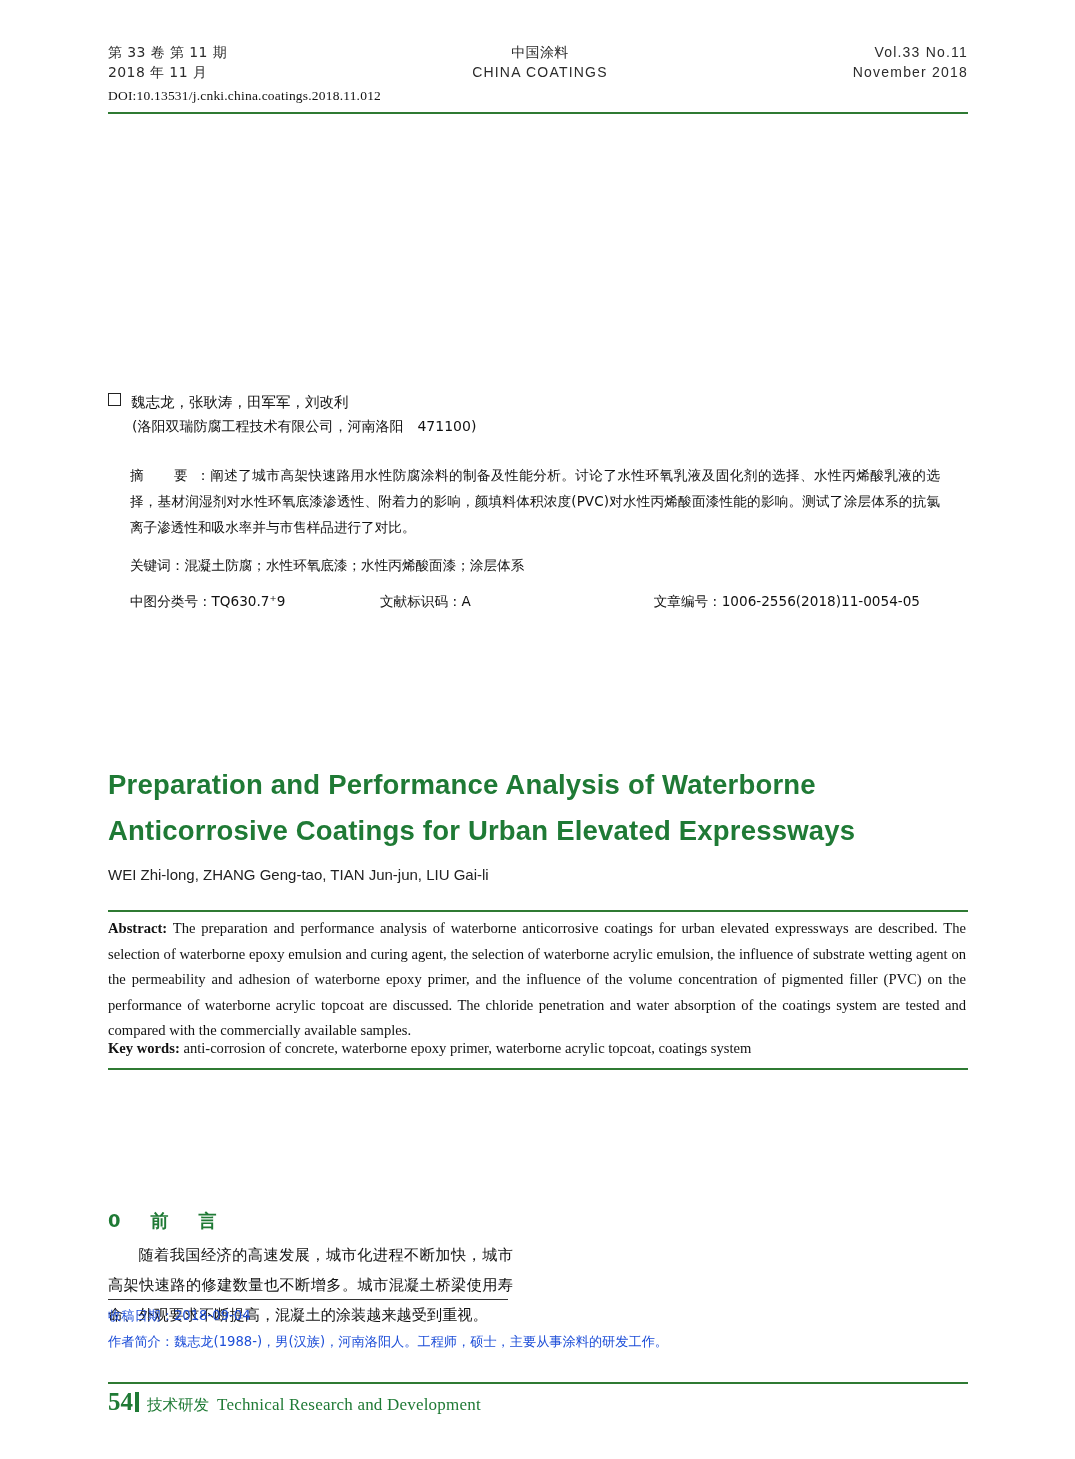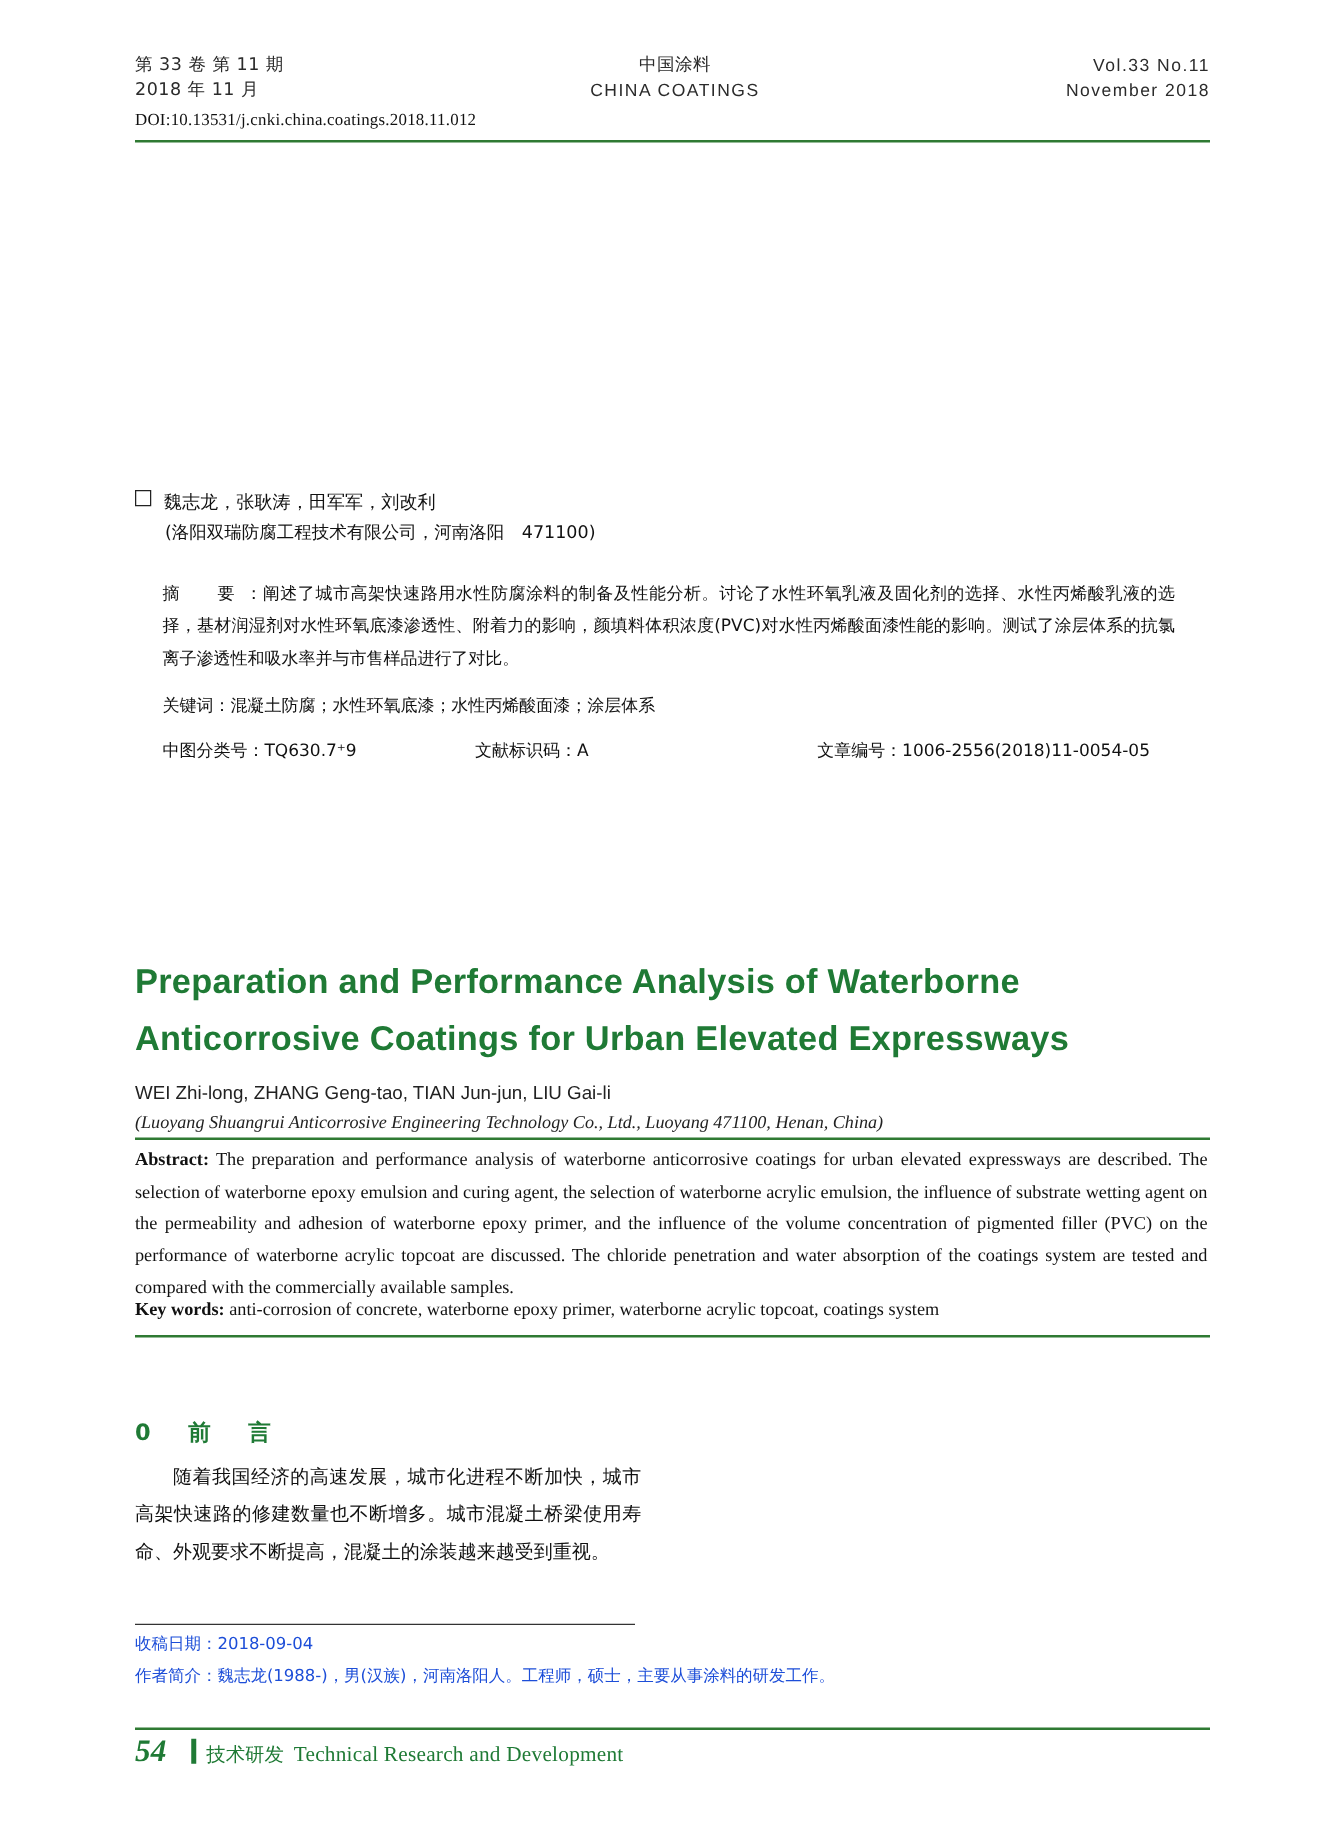--- a/index.html
+++ b/index.html
@@ -192,21 +192,21 @@
     top: 1068px;
     left: 0;
     width: 860px;
     height: 1.5px;
     background: #2f7a33;
   }
 
   
   .body-cols {
     position: absolute;
-    top: 1132px;
+    top: 1206px;
     left: 0;
     width: 860px;
     display: flex;
     gap: 72px;
   }
   .col-body {
     width: 405px;
     font-family: "DejaVu Sans", sans-serif;
     font-size: 15.2px;
     line-height: 30px;
@@ -256,25 +256,24 @@
   .footer {
     position: absolute;
     top: 1388px;
     left: 0;
     width: 860px;
     display: flex;
     align-items: baseline;
   }
   .pg-num {
     font-family: "Liberation Serif", serif;
-    font-style: italic;
     font-weight: bold;
     font-size: 25px;
     color: #1f7a35;
-    margin-right: 20px;
+    margin-right: 2px;
   }
   .pg-bar {
     display: inline-block;
     width: 4px;
     height: 20px;
     background: #1f7a35;
     margin-right: 8px;
     position: relative;
     top: 2px;
   }
@@ -331,21 +330,20 @@
         <div class="c2">文献标识码：A</div>
         <div class="c3">文章编号：1006-2556(2018)11-0054-05</div>
       </div>
     </div>
 
     <div class="en-title">
       <div>Preparation and Performance Analysis of  Waterborne</div>
       <div>Anticorrosive Coatings for Urban Elevated Expressways</div>
     </div>
     <div class="en-authors">WEI Zhi-long, ZHANG Geng-tao, TIAN Jun-jun, LIU Gai-li</div>
-    <div class="en-affil">(Luoyang Shuangrui Anticorrosive Engineering Technology Co., Ltd., Luoyang 471100, Henan, China)</div>
     <div class="rule-en"></div>
 
     <div class="en-abs">
       <b>Abstract:</b><span> The preparation and performance analysis of waterborne anticorrosive coatings for urban elevated expressways are described. The selection of waterborne epoxy emulsion and curing agent, the selection of waterborne acrylic emulsion, the influence of substrate wetting agent on the permeability and adhesion of waterborne epoxy primer, and the influence of the volume concentration of pigmented filler (PVC) on the performance of waterborne acrylic topcoat are discussed. The chloride penetration and water absorption of the coatings system are tested and compared with the commercially available samples.</span>
     </div>
     <div class="en-kw">
       <b>Key words:</b><span> anti-corrosion of concrete, waterborne epoxy primer, waterborne acrylic topcoat, coatings system</span>
     </div>
     <div class="rule-en2"></div>
 

